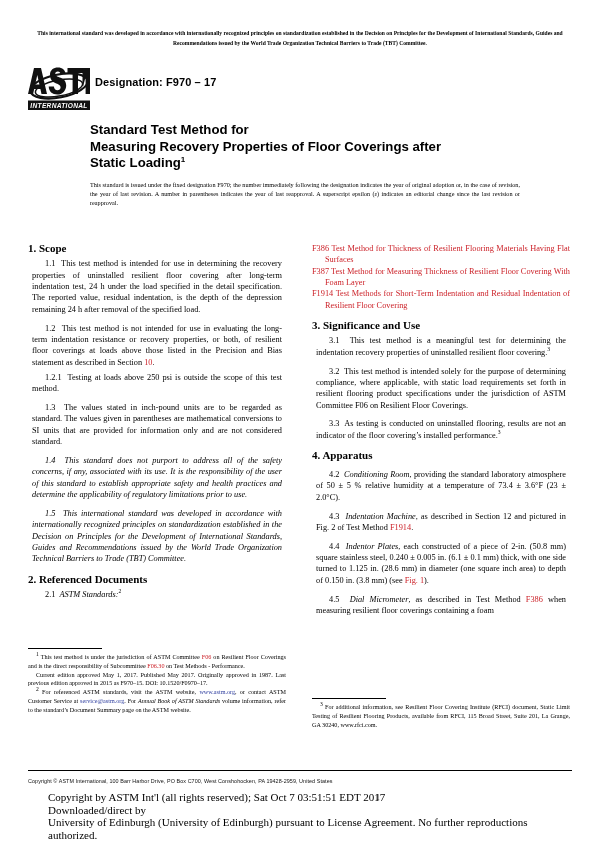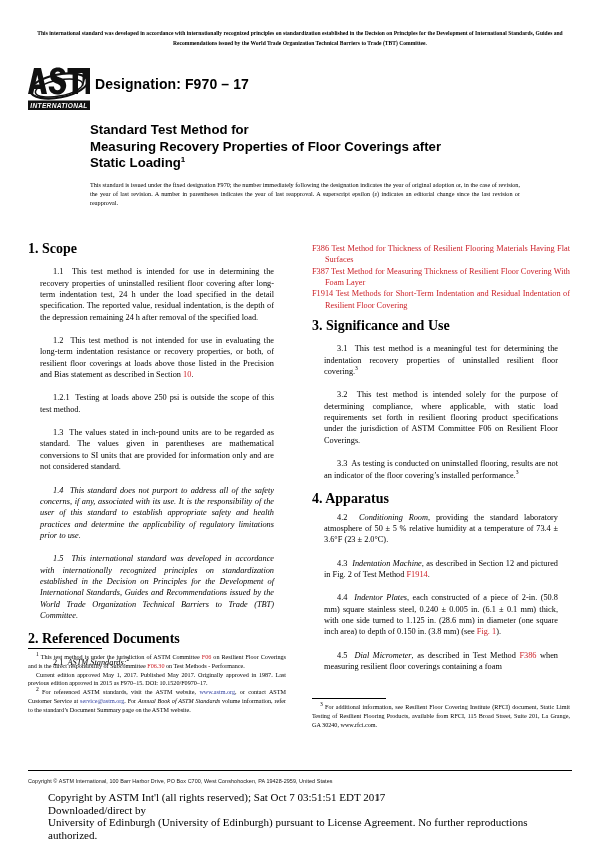--- a/index.html
+++ b/index.html
@@ -45,21 +45,21 @@
     height: 48px;
   }
   .logo-svg { display: block; }
 
   .designation {
     position: absolute;
     left: 95px;
     top: 76px;
     font-family: "Liberation Sans", sans-serif;
     font-weight: bold;
-    font-size: 14px;
+    font-size: 11px;
     letter-spacing: 0.1px;
   }
 
   
   .title-block {
     position: absolute;
     left: 90px;
     top: 122px;
     width: 430px;
     font-family: "Liberation Sans", sans-serif;
@@ -91,28 +91,28 @@
     top: 243px;
     width: 258px;
     font-size: 8.3px;
     line-height: 11.35px;
   }
   .col-left  { left: 28px; }
   .col-right { left: 312px; }
 
   .sec-head {
     font-weight: bold;
-    font-size: 14px;
+    font-size: 11px;
     margin: 0 0 1.5px 0;
     padding: 0;
   }
   .sec-head.spaced { margin-top: 9px; }
 
   p.para {
-    margin: 12px;
+    margin: 4px;
     padding: 0;
     text-indent: 13px;
     text-align: justify;
     text-align-last: left;
     -webkit-hyphens: auto;
     hyphens: auto;
   }
   p.para.gap { margin-top: 7.5px; }
   p.para.tight { margin-top: 0; }
   p.italic { font-style: italic; }

